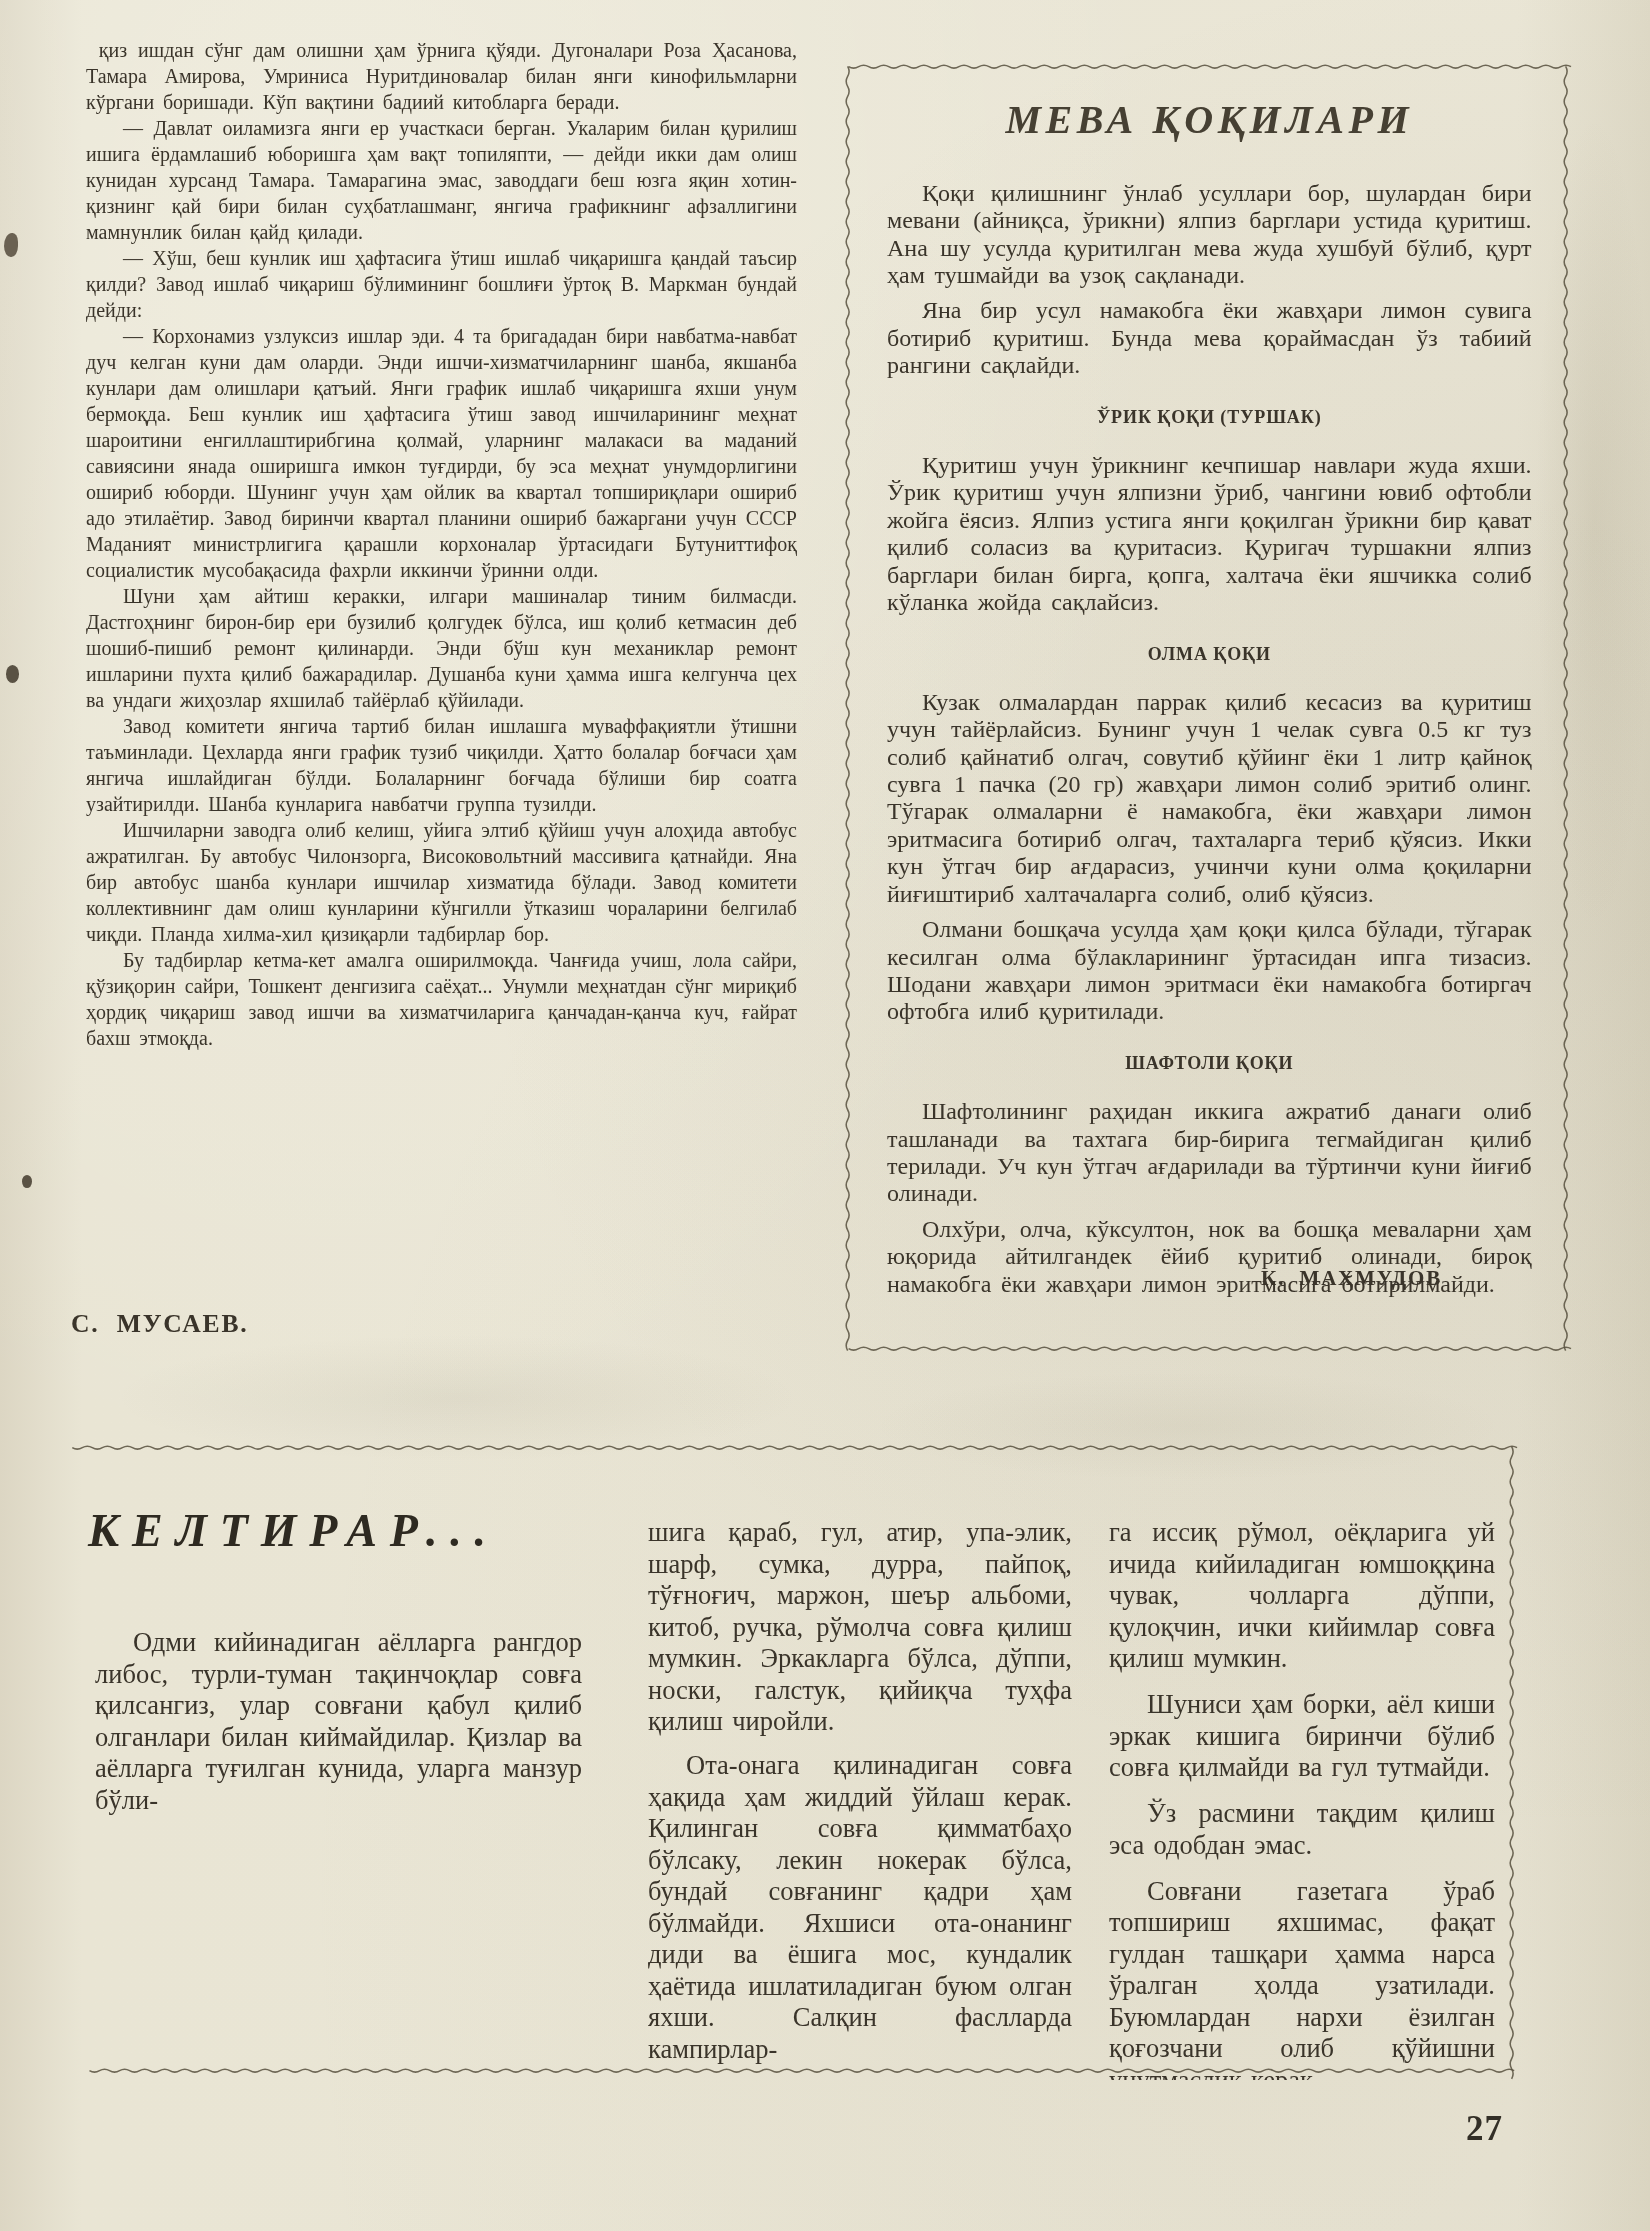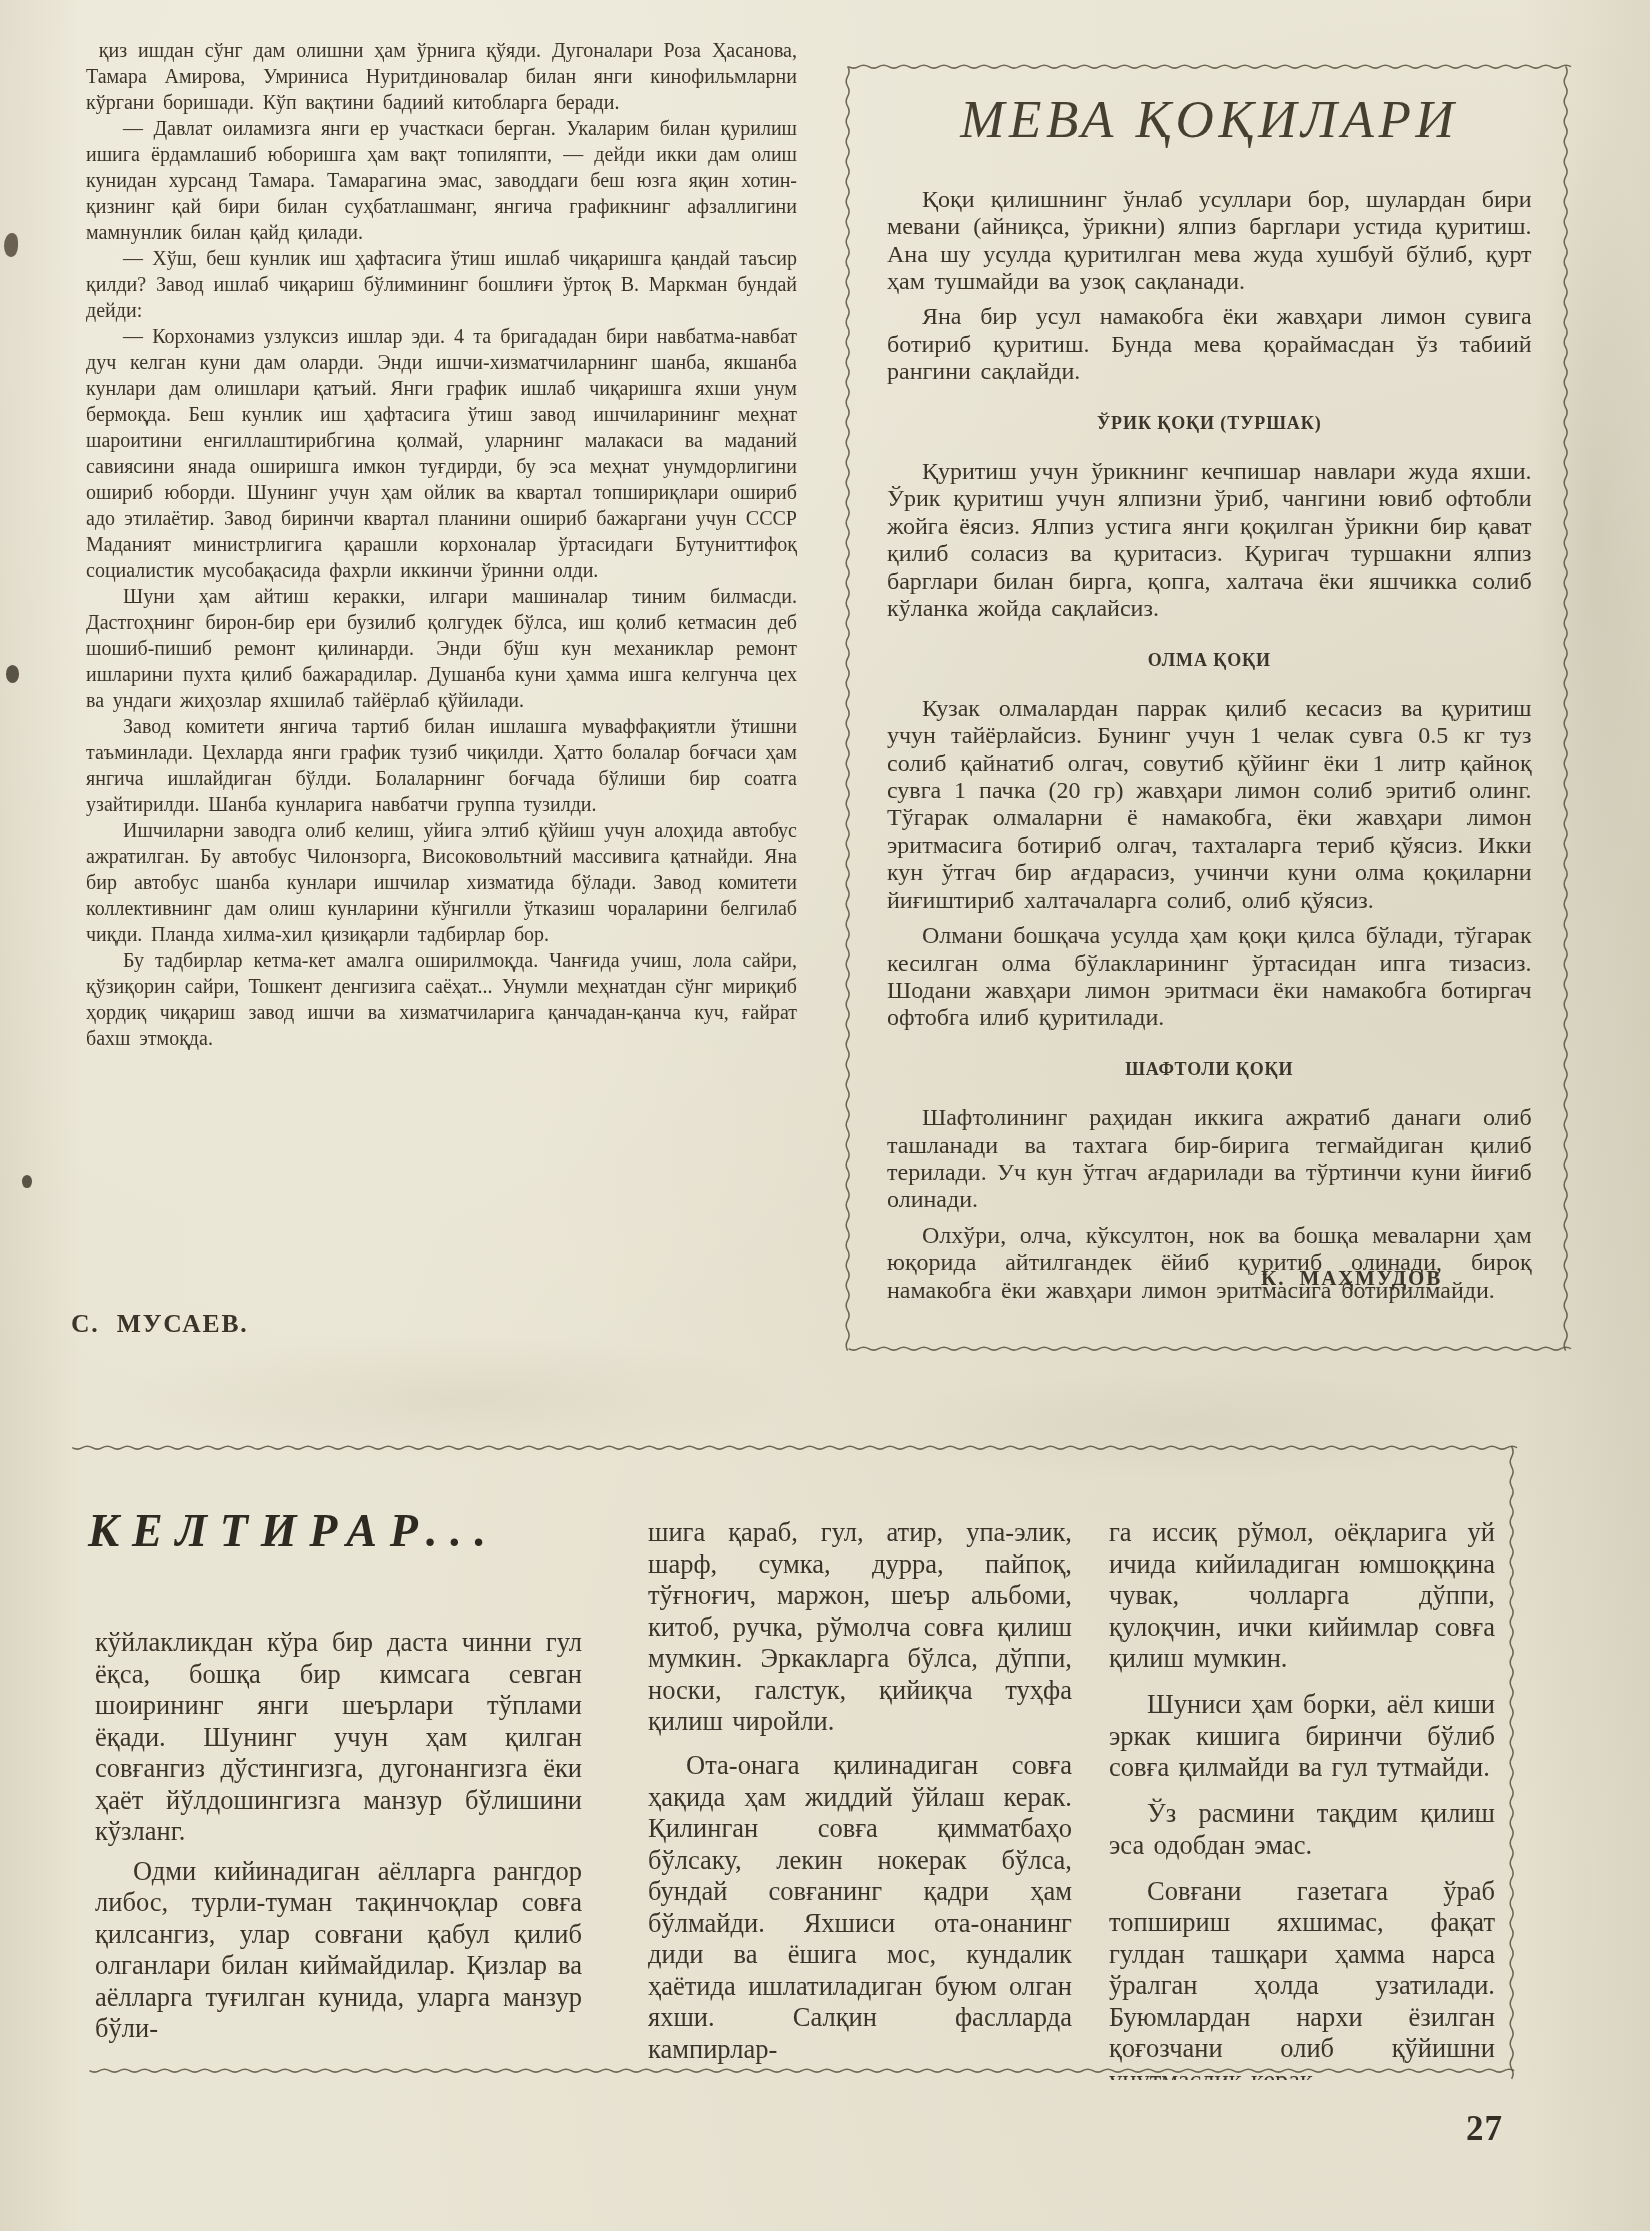--- a/index.html
+++ b/index.html
@@ -41,23 +41,23 @@
   }
 
   
   .fruit-box{
     position:absolute;left:848px;top:65px;width:719px;height:1288px;
     overflow:hidden;
     padding:0;box-sizing:border-box;
   }
   .fruit-inner{padding:12.8px 27.4px 0 31px;}
   .fruit-title{
-    margin:11px 0 0 0;text-align:center;
-    font-style:italic;font-weight:normal;
-    font-size:53px;letter-spacing:4.6px;color:#464033;
+    margin:18px 0 0 0;text-align:center;
+    font-style:italic;font-weight:bold;
+    font-size:40px;letter-spacing:4.6px;color:#464033;
   }
   .fruit-inner p{
     margin:8px;font-size:24px;line-height:27.4px;word-spacing:3.7px;
     text-align:justify;text-indent:35px;
   }
   .fruit-inner p.first{margin-top:37px;}
   .fruit-head{
     margin:27.4px 0 24px 0;text-align:center;
     font-size:18px;font-weight:bold;letter-spacing:0.9px;color:#3a342a;
   }
@@ -153,21 +153,20 @@
   <svg class="wave" style="left:1508px;top:1446px;width:7.3px;height:629px" viewBox="0 0 8 688">
       <path d="M 4 0 q 3.2 5.5 0 11 q -3.2 5.5 0 11 q 3.2 5.5 0 11 q -3.2 5.5 0 11 q 3.2 5.5 0 11 q -3.2 5.5 0 11 q 3.2 5.5 0 11 q -3.2 5.5 0 11 q 3.2 5.5 0 11 q -3.2 5.5 0 11 q 3.2 5.5 0 11 q -3.2 5.5 0 11 q 3.2 5.5 0 11 q -3.2 5.5 0 11 q 3.2 5.5 0 11 q -3.2 5.5 0 11 q 3.2 5.5 0 11 q -3.2 5.5 0 11 q 3.2 5.5 0 11 q -3.2 5.5 0 11 q 3.2 5.5 0 11 q -3.2 5.5 0 11 q 3.2 5.5 0 11 q -3.2 5.5 0 11 q 3.2 5.5 0 11 q -3.2 5.5 0 11 q 3.2 5.5 0 11 q -3.2 5.5 0 11 q 3.2 5.5 0 11 q -3.2 5.5 0 11 q 3.2 5.5 0 11 q -3.2 5.5 0 11 q 3.2 5.5 0 11 q -3.2 5.5 0 11 q 3.2 5.5 0 11 q -3.2 5.5 0 11 q 3.2 5.5 0 11 q -3.2 5.5 0 11 q 3.2 5.5 0 11 q -3.2 5.5 0 11 q 3.2 5.5 0 11 q -3.2 5.5 0 11 q 3.2 5.5 0 11 q -3.2 5.5 0 11 q 3.2 5.5 0 11 q -3.2 5.5 0 11 q 3.2 5.5 0 11 q -3.2 5.5 0 11 q 3.2 5.5 0 11 q -3.2 5.5 0 11 q 3.2 5.5 0 11 q -3.2 5.5 0 11 q 3.2 5.5 0 11 q -3.2 5.5 0 11 q 3.2 5.5 0 11 q -3.2 5.5 0 11 q 3.2 5.5 0 11 q -3.2 5.5 0 11 q 3.2 5.5 0 11 q -3.2 5.5 0 11 q 3.2 5.5 0 11 q -3.2 5.5 0 11 q 3.2 5.5 0 11"></path>
     </svg>
   <svg class="wave" style="left:88px;top:2067px;width:1424px;height:7.3px" viewBox="0 0 1558 8">
       <path d="M 0 4 q 5.5 3.2 11 0 q 5.5 -3.2 11 0 q 5.5 3.2 11 0 q 5.5 -3.2 11 0 q 5.5 3.2 11 0 q 5.5 -3.2 11 0 q 5.5 3.2 11 0 q 5.5 -3.2 11 0 q 5.5 3.2 11 0 q 5.5 -3.2 11 0 q 5.5 3.2 11 0 q 5.5 -3.2 11 0 q 5.5 3.2 11 0 q 5.5 -3.2 11 0 q 5.5 3.2 11 0 q 5.5 -3.2 11 0 q 5.5 3.2 11 0 q 5.5 -3.2 11 0 q 5.5 3.2 11 0 q 5.5 -3.2 11 0 q 5.5 3.2 11 0 q 5.5 -3.2 11 0 q 5.5 3.2 11 0 q 5.5 -3.2 11 0 q 5.5 3.2 11 0 q 5.5 -3.2 11 0 q 5.5 3.2 11 0 q 5.5 -3.2 11 0 q 5.5 3.2 11 0 q 5.5 -3.2 11 0 q 5.5 3.2 11 0 q 5.5 -3.2 11 0 q 5.5 3.2 11 0 q 5.5 -3.2 11 0 q 5.5 3.2 11 0 q 5.5 -3.2 11 0 q 5.5 3.2 11 0 q 5.5 -3.2 11 0 q 5.5 3.2 11 0 q 5.5 -3.2 11 0 q 5.5 3.2 11 0 q 5.5 -3.2 11 0 q 5.5 3.2 11 0 q 5.5 -3.2 11 0 q 5.5 3.2 11 0 q 5.5 -3.2 11 0 q 5.5 3.2 11 0 q 5.5 -3.2 11 0 q 5.5 3.2 11 0 q 5.5 -3.2 11 0 q 5.5 3.2 11 0 q 5.5 -3.2 11 0 q 5.5 3.2 11 0 q 5.5 -3.2 11 0 q 5.5 3.2 11 0 q 5.5 -3.2 11 0 q 5.5 3.2 11 0 q 5.5 -3.2 11 0 q 5.5 3.2 11 0 q 5.5 -3.2 11 0 q 5.5 3.2 11 0 q 5.5 -3.2 11 0 q 5.5 3.2 11 0 q 5.5 -3.2 11 0 q 5.5 3.2 11 0 q 5.5 -3.2 11 0 q 5.5 3.2 11 0 q 5.5 -3.2 11 0 q 5.5 3.2 11 0 q 5.5 -3.2 11 0 q 5.5 3.2 11 0 q 5.5 -3.2 11 0 q 5.5 3.2 11 0 q 5.5 -3.2 11 0 q 5.5 3.2 11 0 q 5.5 -3.2 11 0 q 5.5 3.2 11 0 q 5.5 -3.2 11 0 q 5.5 3.2 11 0 q 5.5 -3.2 11 0 q 5.5 3.2 11 0 q 5.5 -3.2 11 0 q 5.5 3.2 11 0 q 5.5 -3.2 11 0 q 5.5 3.2 11 0 q 5.5 -3.2 11 0 q 5.5 3.2 11 0 q 5.5 -3.2 11 0 q 5.5 3.2 11 0 q 5.5 -3.2 11 0 q 5.5 3.2 11 0 q 5.5 -3.2 11 0 q 5.5 3.2 11 0 q 5.5 -3.2 11 0 q 5.5 3.2 11 0 q 5.5 -3.2 11 0 q 5.5 3.2 11 0 q 5.5 -3.2 11 0 q 5.5 3.2 11 0 q 5.5 -3.2 11 0 q 5.5 3.2 11 0 q 5.5 -3.2 11 0 q 5.5 3.2 11 0 q 5.5 -3.2 11 0 q 5.5 3.2 11 0 q 5.5 -3.2 11 0 q 5.5 3.2 11 0 q 5.5 -3.2 11 0 q 5.5 3.2 11 0 q 5.5 -3.2 11 0 q 5.5 3.2 11 0 q 5.5 -3.2 11 0 q 5.5 3.2 11 0 q 5.5 -3.2 11 0 q 5.5 3.2 11 0 q 5.5 -3.2 11 0 q 5.5 3.2 11 0 q 5.5 -3.2 11 0 q 5.5 3.2 11 0 q 5.5 -3.2 11 0 q 5.5 3.2 11 0 q 5.5 -3.2 11 0 q 5.5 3.2 11 0 q 5.5 -3.2 11 0 q 5.5 3.2 11 0 q 5.5 -3.2 11 0 q 5.5 3.2 11 0 q 5.5 -3.2 11 0 q 5.5 3.2 11 0 q 5.5 -3.2 11 0 q 5.5 3.2 11 0 q 5.5 -3.2 11 0 q 5.5 3.2 11 0 q 5.5 -3.2 11 0 q 5.5 3.2 11 0 q 5.5 -3.2 11 0 q 5.5 3.2 11 0 q 5.5 -3.2 11 0 q 5.5 3.2 11 0 q 5.5 -3.2 11 0 q 5.5 3.2 11 0 q 5.5 -3.2 11 0"></path>
     </svg>
 
   <div class="gift-title">КЕЛТИРАР...</div>
 
   <div class="gift-col gc1">
-    <p class="cont">кўйлакликдан кўра бир даста чинни гул ёқса, бошқа бир кимсага севган шоирининг янги шеърлари тўплами ёқади. Шунинг учун ҳам қилган совғангиз дўстингизга, дугонангизга ёки ҳаёт йўлдошингизга манзур бўлишини кўзланг.</p>
     <p>Одми кийинадиган аёлларга рангдор либос, турли-туман тақинчоқлар совға қилсангиз, улар совғани қабул қилиб олганлари билан киймайдилар. Қизлар ва аёлларга туғилган кунида, уларга манзур бўли-</p>
   </div>
   <div class="gift-col gc2">
     <p class="cont">шига қараб, гул, атир, упа-элик, шарф, сумка, дурра, пайпоқ, тўғноғич, маржон, шеър альбоми, китоб, ручка, рўмолча совға қилиш мумкин. Эркакларга бўлса, дўппи, носки, галстук, қийиқча туҳфа қилиш чиройли.</p>
     <p class="sp">Ота-онага қилинадиган совға ҳақида ҳам жиддий ўйлаш керак. Қилинган совға қимматбаҳо бўлсаку, лекин нокерак бўлса, бундай совғанинг қадри ҳам бўлмайди. Яхшиси ота-онанинг диди ва ёшига мос, кундалик ҳаётида ишлатиладиган буюм олган яхши. Салқин фаслларда кампирлар-</p>
   </div>
   <div class="gift-col gc3">
     <p class="cont">га иссиқ рўмол, оёқларига уй ичида кийиладиган юмшоққина чувак, чолларга дўппи, қулоқчин, ички кийимлар совға қилиш мумкин.</p>
     <p class="sp">Шуниси ҳам борки, аёл киши эркак кишига биринчи бўлиб совға қилмайди ва гул тутмайди.</p>
     <p class="sp">Ўз расмини тақдим қилиш эса одобдан эмас.</p>

